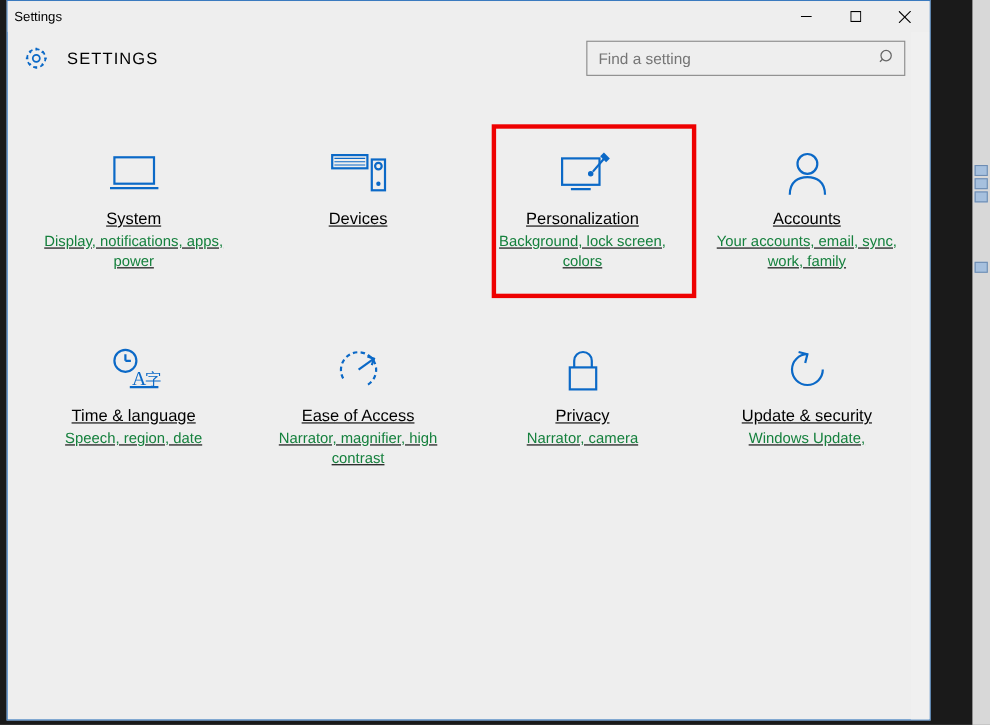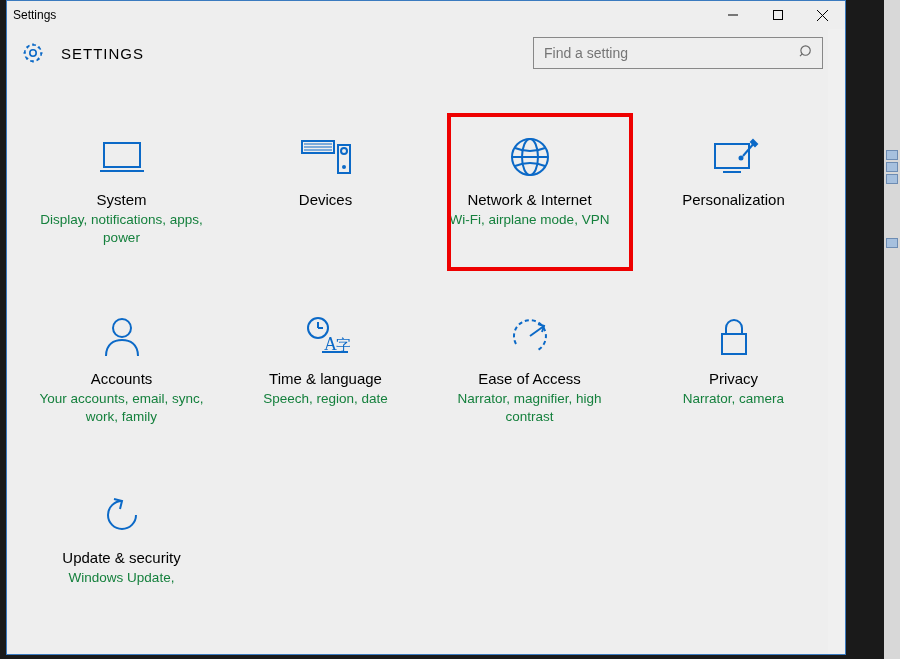--- a/index.html
+++ b/index.html
@@ -89,20 +89,21 @@
     right: 8px;
     top: 50%;
     transform: translateY(-50%);
     color: #666;
   }
   .content {
     flex: 1;
     overflow: hidden;
     position: relative;
     padding: 50px 31px 0 34px;
+    text-decoration: underline;
   }
   .grid {
     display: grid;
     grid-template-columns: repeat(4, 180px);
     column-gap: 24px;
     row-gap: 60px;
     justify-content: center;
   }
   .tile {
     width: 180px;
@@ -236,45 +237,33 @@
             <line x1="4" y1="10" x2="32" y2="10" stroke-width="1"></line>
             <line x1="4" y1="13" x2="32" y2="13" stroke-width="1"></line>
             <rect x="38" y="8" width="12" height="28"></rect>
             <circle cx="44" cy="14" r="3"></circle>
             <circle cx="44" cy="30" r="1" fill="#0b69c7"></circle>
           </svg>
         </div>
         <div class="label">Devices</div>
       </div>
 
-      <div class="tile">
-        <div class="ico">
-          <svg width="44" height="44" viewBox="0 0 44 44" stroke-width="2">
-            <circle cx="22" cy="22" r="18"></circle>
-            <ellipse cx="22" cy="22" rx="8" ry="18"></ellipse>
-            <line x1="4" y1="22" x2="40" y2="22"></line>
-            <path d="M7 13 Q22 19 37 13"></path>
-            <path d="M7 31 Q22 25 37 31"></path>
-          </svg>
-        </div>
-        <div class="label">Network &amp; Internet</div>
-        <div class="desc">Wi-Fi, airplane mode, VPN</div>
-      </div>
 
       <div class="tile">
         <div class="ico">
           <svg width="50" height="42" viewBox="0 0 50 42" stroke-width="2">
             <rect x="6" y="8" width="34" height="24"></rect>
             <line x1="14" y1="36" x2="32" y2="36"></line>
             <line x1="34" y1="20" x2="46" y2="6"></line>
             <path d="M44 4 48 8 46 10 42 6 Z" fill="#0b69c7"></path>
             <circle cx="32" cy="22" r="1.5" fill="#0b69c7"></circle>
           </svg>
         </div>
         <div class="label">Personalization</div>
+        <div class="desc">Background, lock screen, colors</div>
       </div>
 
       <div class="tile">
         <div class="ico">
           <svg width="40" height="44" viewBox="0 0 40 44" stroke-width="2">
             <circle cx="20" cy="14" r="9"></circle>
             <path d="M4 42 C4 30 12 26 20 26 C28 26 36 30 36 42"></path>
           </svg>
         </div>
         <div class="label">Accounts</div>

